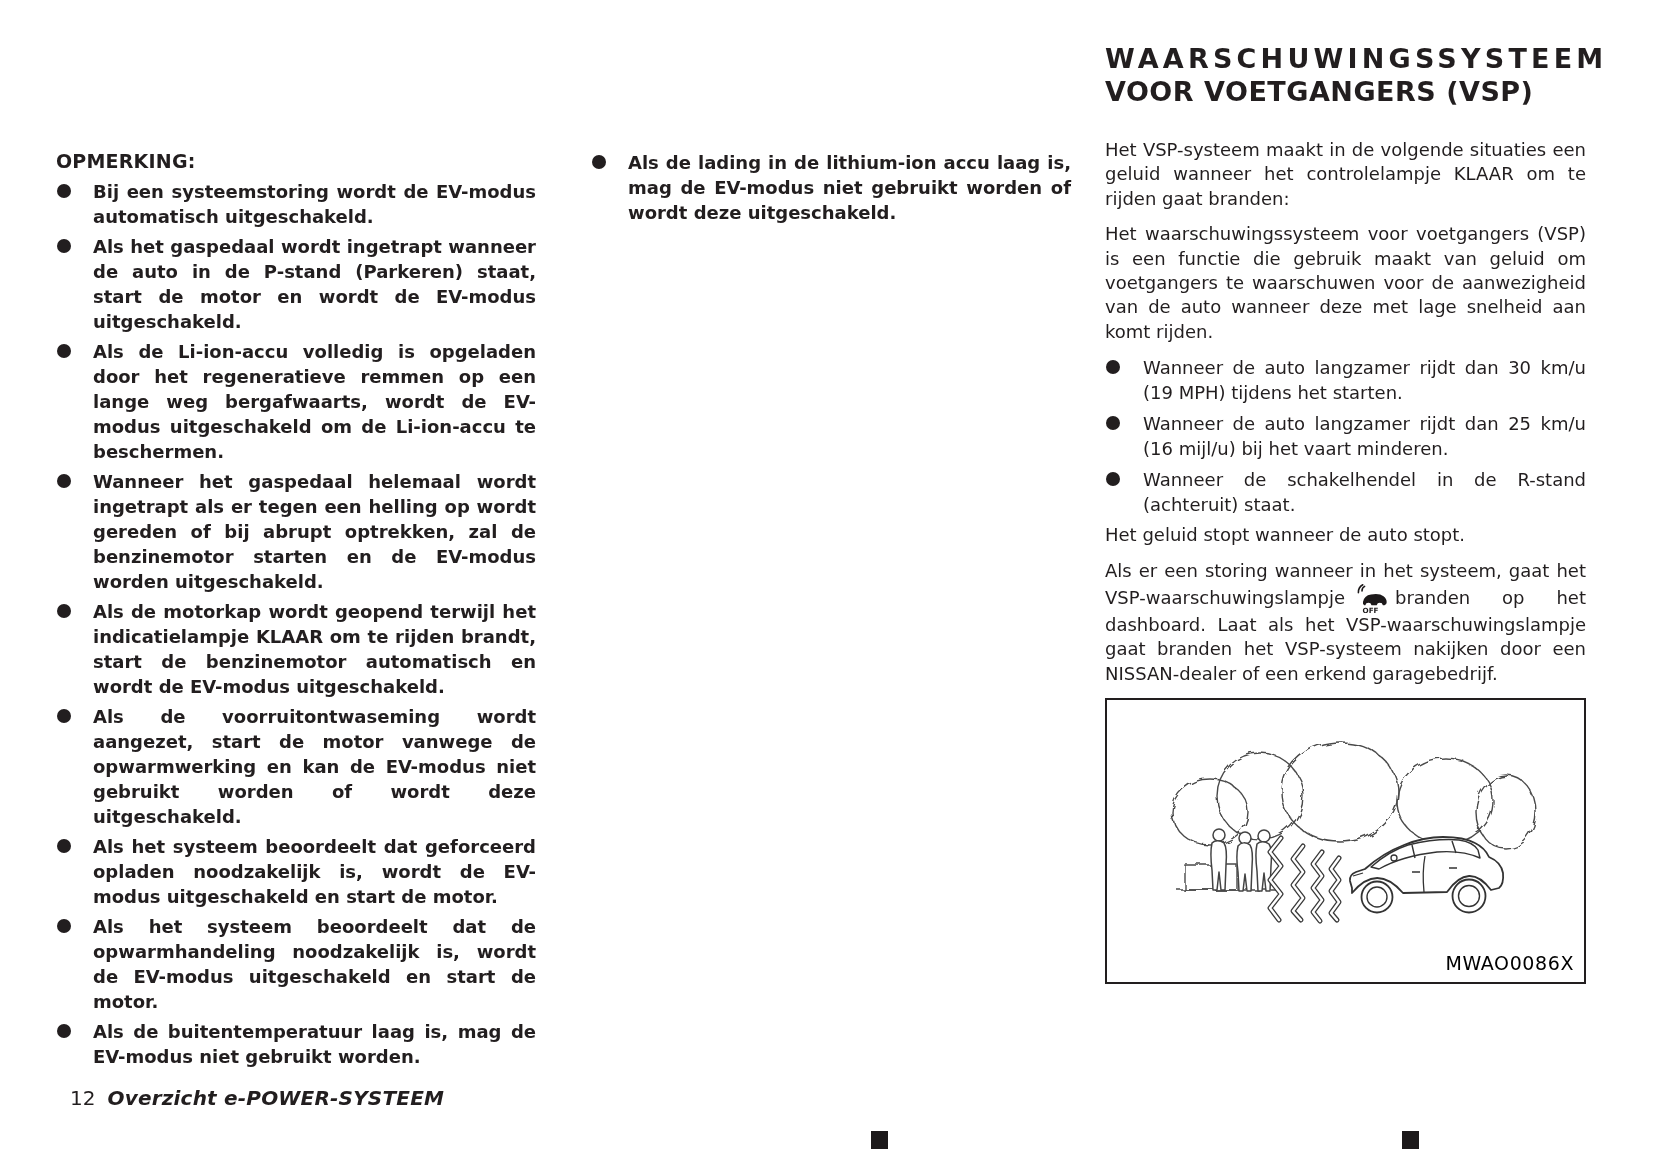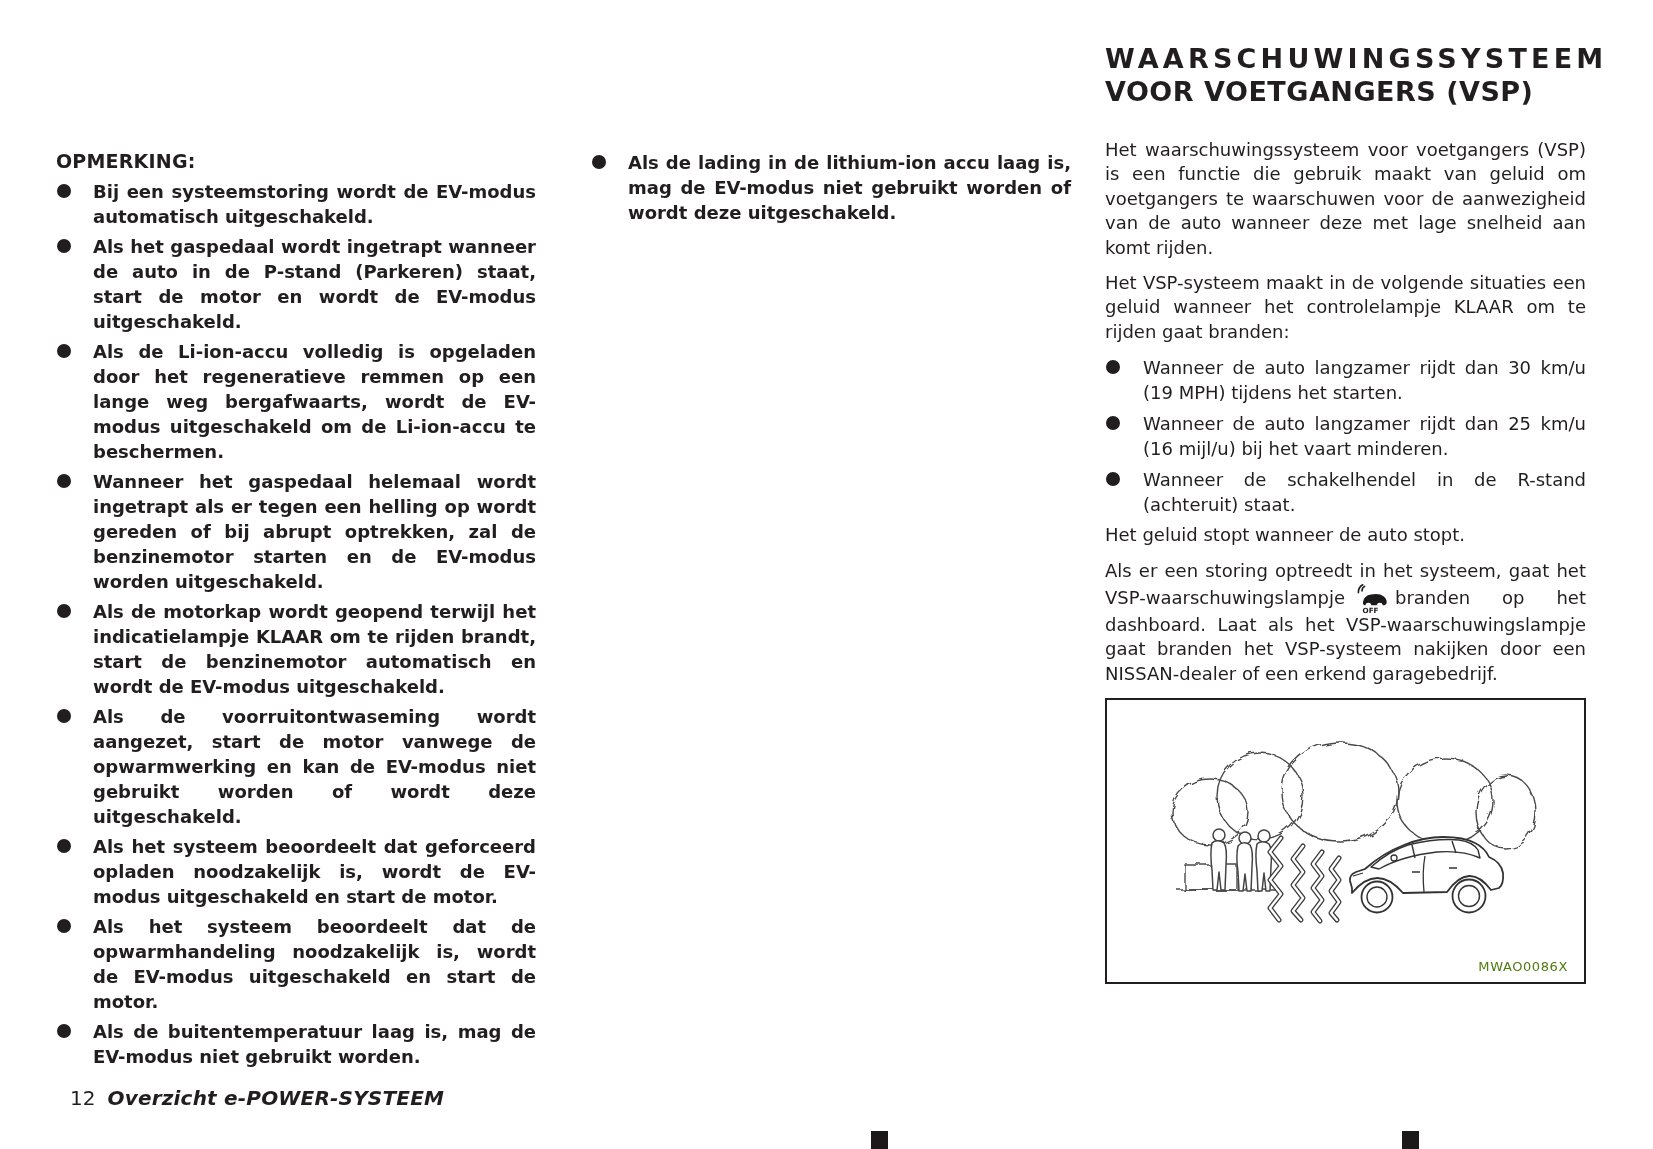--- a/index.html
+++ b/index.html
@@ -24,21 +24,21 @@
   #col-right h1{margin:0 0 30px 0;font-size:27px;line-height:33px;font-weight:bold;text-align:left;}
   .h-line1{display:block;letter-spacing:4.2px;white-space:nowrap;}
   .h-line2{display:block;letter-spacing:.5px;white-space:nowrap;}
   #col-right p{font-size:18px;line-height:24.4px;margin:0 0 11px 0;}
   #col-right ul.bullets li{margin-bottom:6px;padding-left:38px;font-weight:normal;}
   #col-right ul.bullets{}
   .vsp-inline-icon{display:inline-block;width:36px;height:30px;vertical-align:-9px;margin:0 7px;}
 
   .figure{margin-top:12px;border:2px solid #221e1f;height:282px;position:relative;background:#fff;}
   .figure svg{position:absolute;left:0;top:0;}
-  .figure-label{position:absolute;right:16px;bottom:8px;font-size:13px;letter-spacing:.6px;color:#4d7c0f;}
+  .figure-label{position:absolute;right:10px;bottom:8px;font-size:19px;letter-spacing:.6px;color:#000000;}
 
   #footer{position:absolute;left:70px;top:1086px;display:flex;align-items:baseline;gap:12px;}
   #footer .page-num{font-size:20px;}
   #footer .section{font-size:20px;font-weight:bold;letter-spacing:.2px;font-style:italic;}
 
   .crop-mark{position:absolute;width:17px;height:18px;background:#1c191a;}
   #crop-mark-1{left:871px;top:1131px;}
   #crop-mark-2{left:1402px;top:1131px;}
 </style>
 </head>
@@ -64,32 +64,32 @@
     <li><span class="dot"></span><span>Als de lading in de lithium-ion accu laag is, mag de EV-modus niet gebruikt worden of wordt deze uitgeschakeld.</span></li>
   </ul>
 </div>
 
 <div class="col" id="col-right">
   <h1>
       <span class="h-line1">WAARSCHUWINGSSYSTEEM</span>
       <span class="h-line2">VOOR VOETGANGERS (VSP)</span>
     </h1>
 
+  <p>Het VSP-systeem maakt in de volgende situaties een geluid wanneer het controlelampje KLAAR om te rijden gaat branden:</p>
   <p>Het waarschuwingssysteem voor voetgangers (VSP) is een functie die gebruik maakt van geluid om voetgangers te waarschuwen voor de aanwezigheid van de auto wanneer deze met lage snelheid aan komt rijden.</p>
-  <p>Het VSP-systeem maakt in de volgende situaties een geluid wanneer het controlelampje KLAAR om te rijden gaat branden:</p>
 
   <ul class="bullets">
     <li><span class="dot"></span><span>Wanneer de auto langzamer rijdt dan 30 km/u (19 MPH) tijdens het starten.</span></li>
     <li><span class="dot"></span><span>Wanneer de auto langzamer rijdt dan 25 km/u (16 mijl/u) bij het vaart minderen.</span></li>
     <li><span class="dot"></span><span>Wanneer de schakelhendel in de R-stand (achteruit) staat.</span></li>
   </ul>
 
   <p>Het geluid stopt wanneer de auto stopt.</p>
 
-  <p><span>Als er een storing optreedt in het systeem, gaat het VSP-waarschuwingslampje</span><svg class="vsp-inline-icon" viewBox="0 0 36 30" xmlns="http://www.w3.org/2000/svg">
+  <p><span>Als er een storing wanneer in het systeem, gaat het VSP-waarschuwingslampje</span><svg class="vsp-inline-icon" viewBox="0 0 36 30" xmlns="http://www.w3.org/2000/svg">
       <path d="M10,8 a5,5 0 0 1 2.6,-4.6" fill="none" stroke="#1c191a" stroke-width="1.6" stroke-linecap="round"></path>
       <path d="M6.4,9.6 a8.6,8.6 0 0 1 4.4,-7.8" fill="none" stroke="#1c191a" stroke-width="1.6" stroke-linecap="round"></path>
       <path d="M11,19 q1,-6.5 8,-7.5 q8.5,-1.5 12.5,1.8 q3.2,2.4 3.2,6 q0,2.7 -2.2,2.9 l-1.6,0 a3.2,3.2 0 0 0 -6.2,0 l-5.2,0 a3.2,3.2 0 0 0 -6.2,0 l-1,0 q-1.9,-0.9 -1.3,-3.2 z" fill="#1c191a" stroke="none"></path>
       <circle cx="16.5" cy="22.2" r="2.1" fill="#ffffff"></circle>
       <circle cx="28" cy="22.2" r="2.1" fill="#ffffff"></circle>
       <text x="18.5" y="29.5" text-anchor="middle" font-size="7.2" font-weight="bold" fill="#1c191a" font-family="DejaVu Sans, sans-serif">OFF</text>
     </svg><span>branden op het dashboard. Laat als het VSP-waarschuwingslampje gaat branden het VSP-systeem nakijken door een NISSAN-dealer of een erkend garagebedrijf.</span></p>
 
   <div class="figure">
     <svg width="477" height="278" viewBox="0 0 477 278" xmlns="http://www.w3.org/2000/svg">

